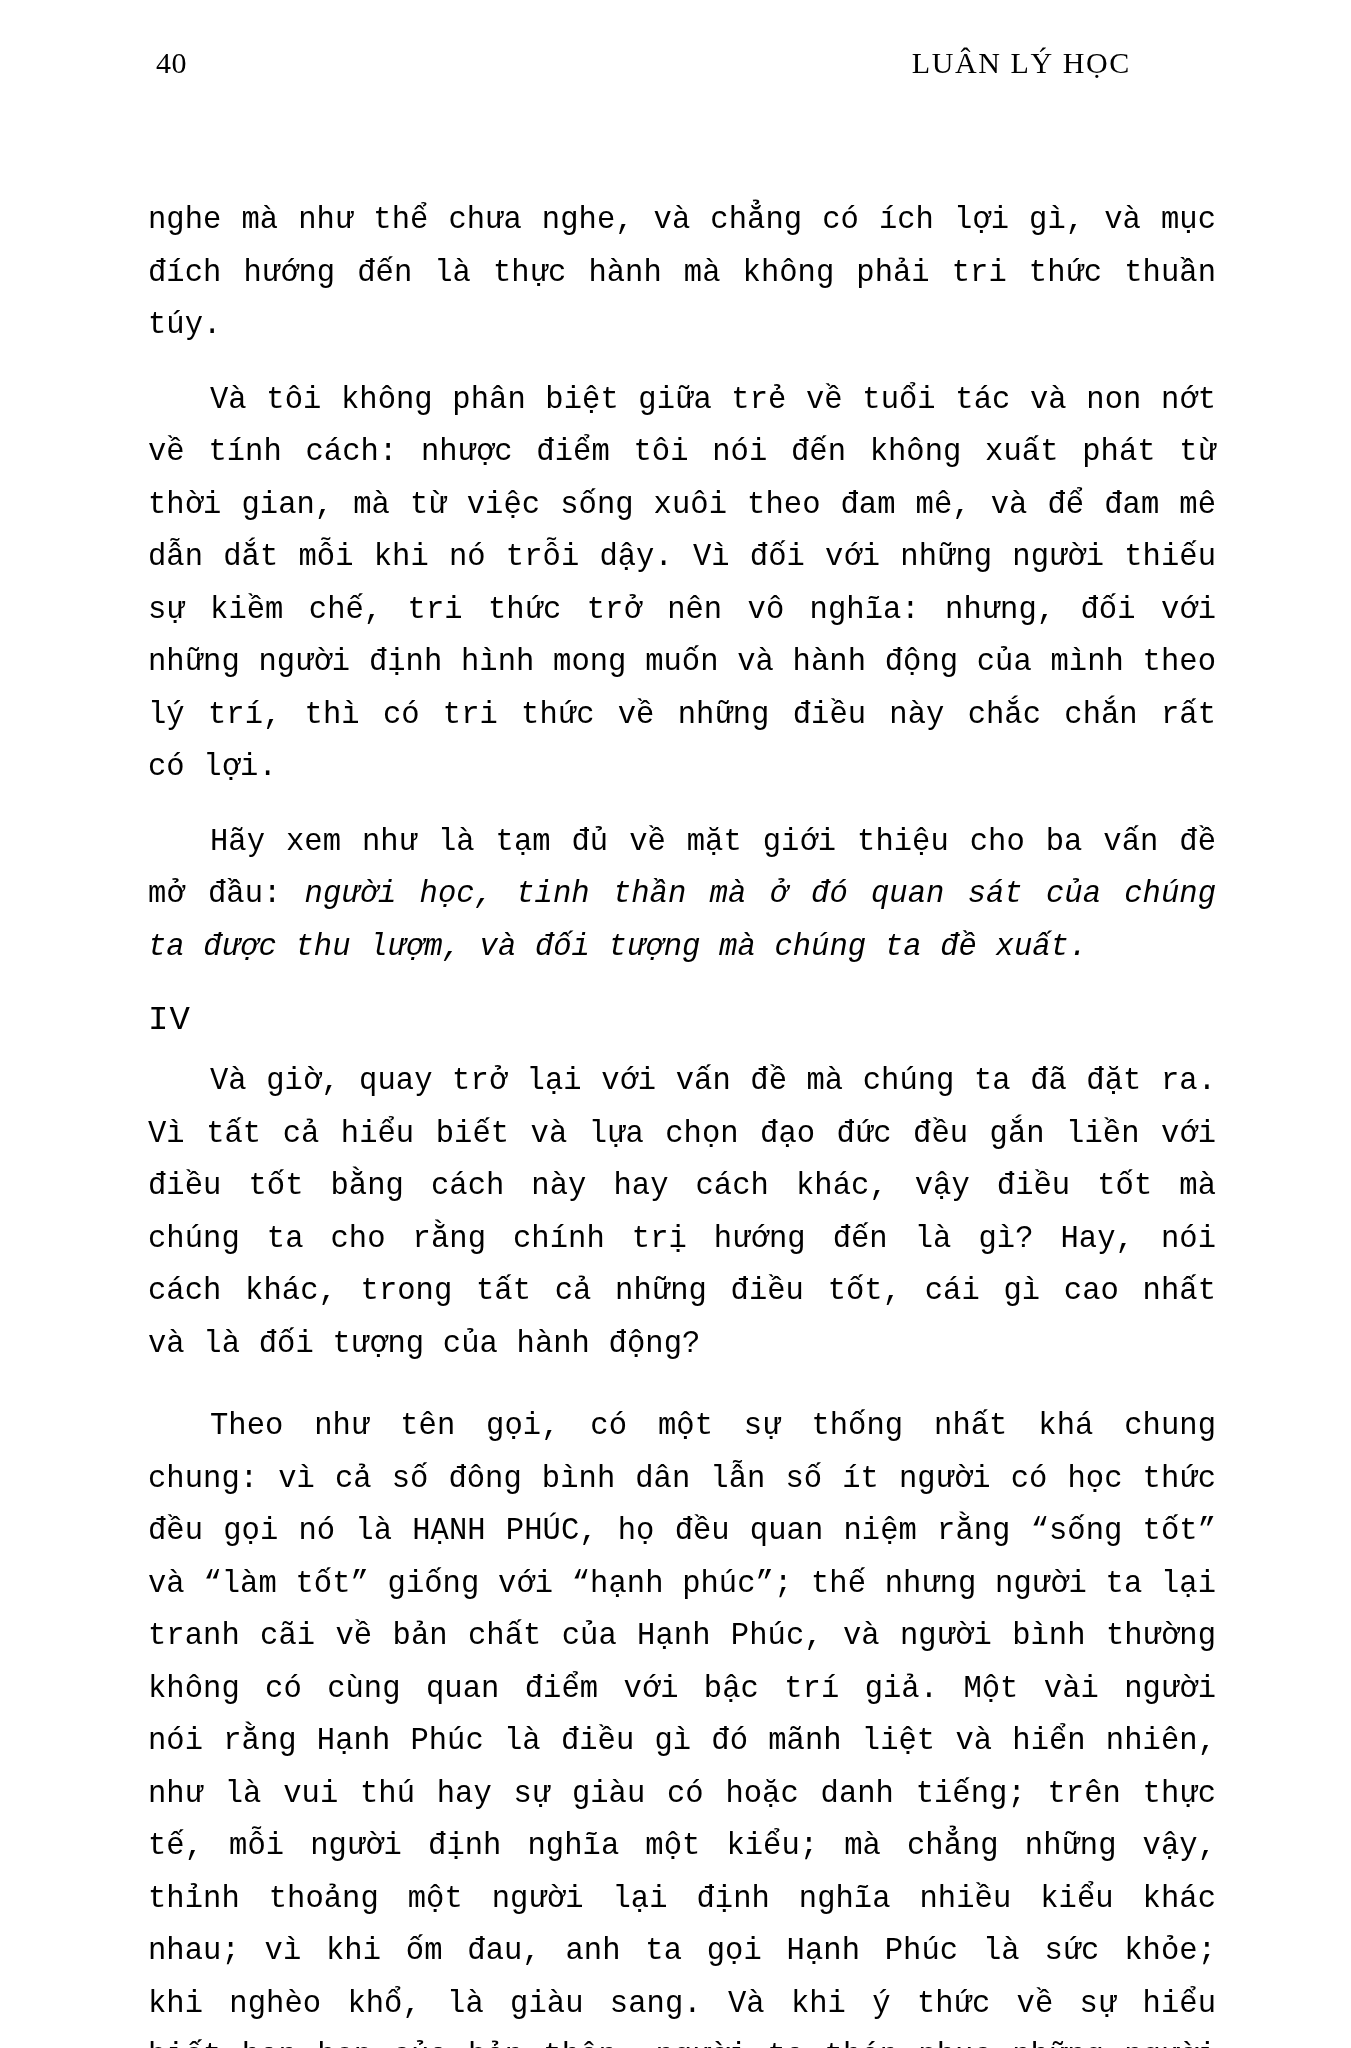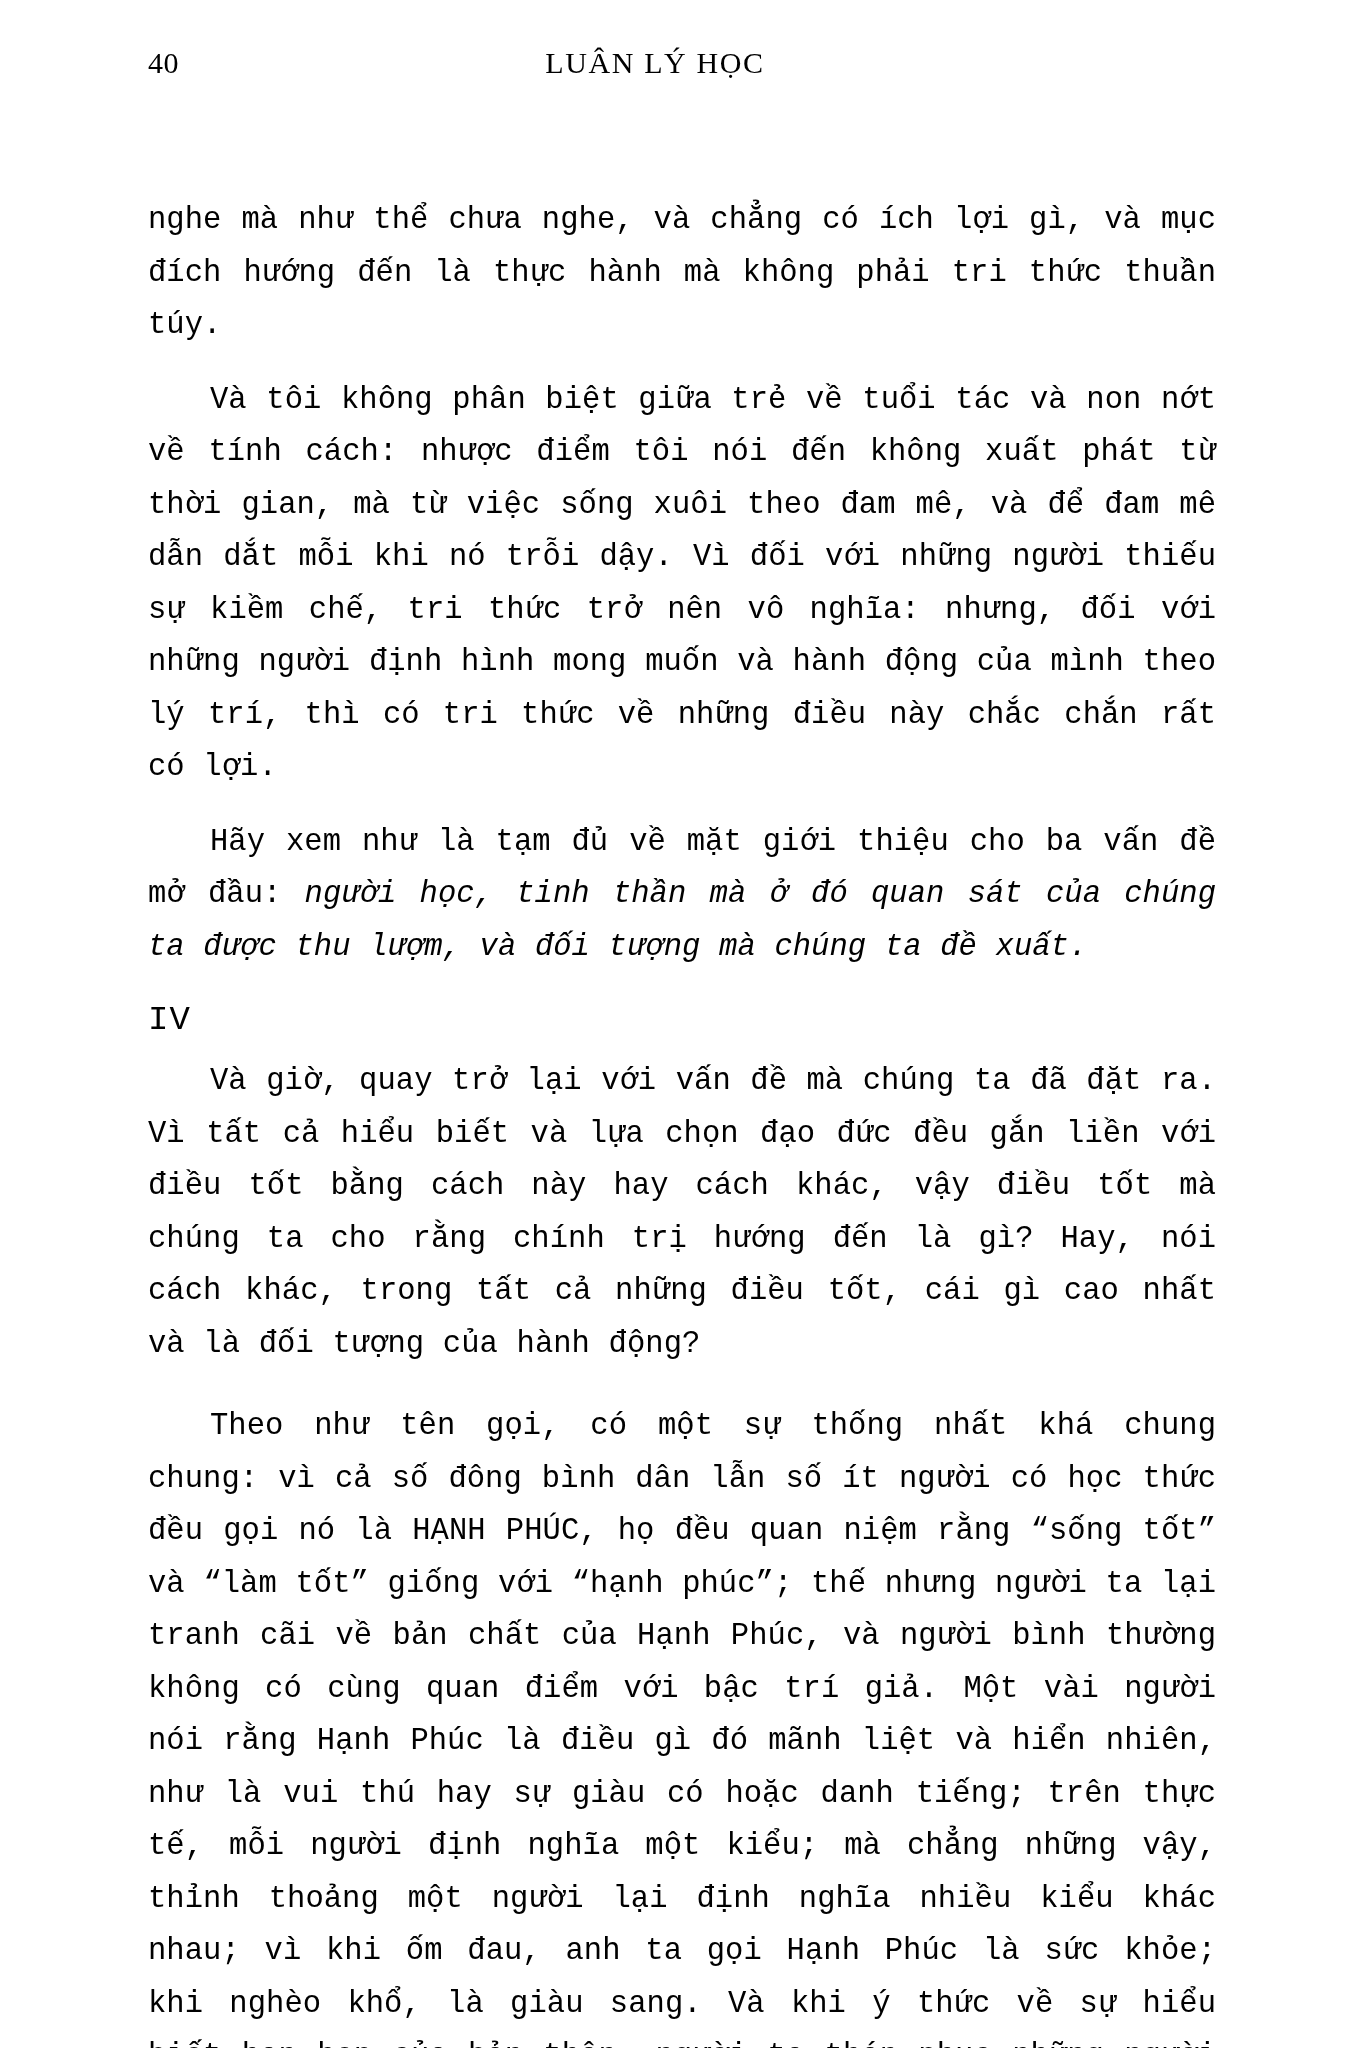--- a/index.html
+++ b/index.html
@@ -21,35 +21,35 @@
     height: 2048px;
     background: #ffffff;
     box-sizing: border-box;
     padding: 0;
   }
 
   
   .running-head {
     position: absolute;
     top: 48px;
-    left: 148px;
+    left: 156px;
     right: 148px;
     height: 46px;
     display: flex;
     align-items: baseline;
   }
   .folio {
     font-size: 30px;
     letter-spacing: 0.5px;
     line-height: 1;
     flex: 0 0 auto;
   }
   .head-title {
     flex: 1 1 auto;
-    text-align: center;
+    text-align: right;
     font-size: 30px;
     letter-spacing: 1.6px;
     line-height: 1;
     padding-right: 72px;
   }
 
   
   .textblock {
     position: absolute;
     top: 194px;

